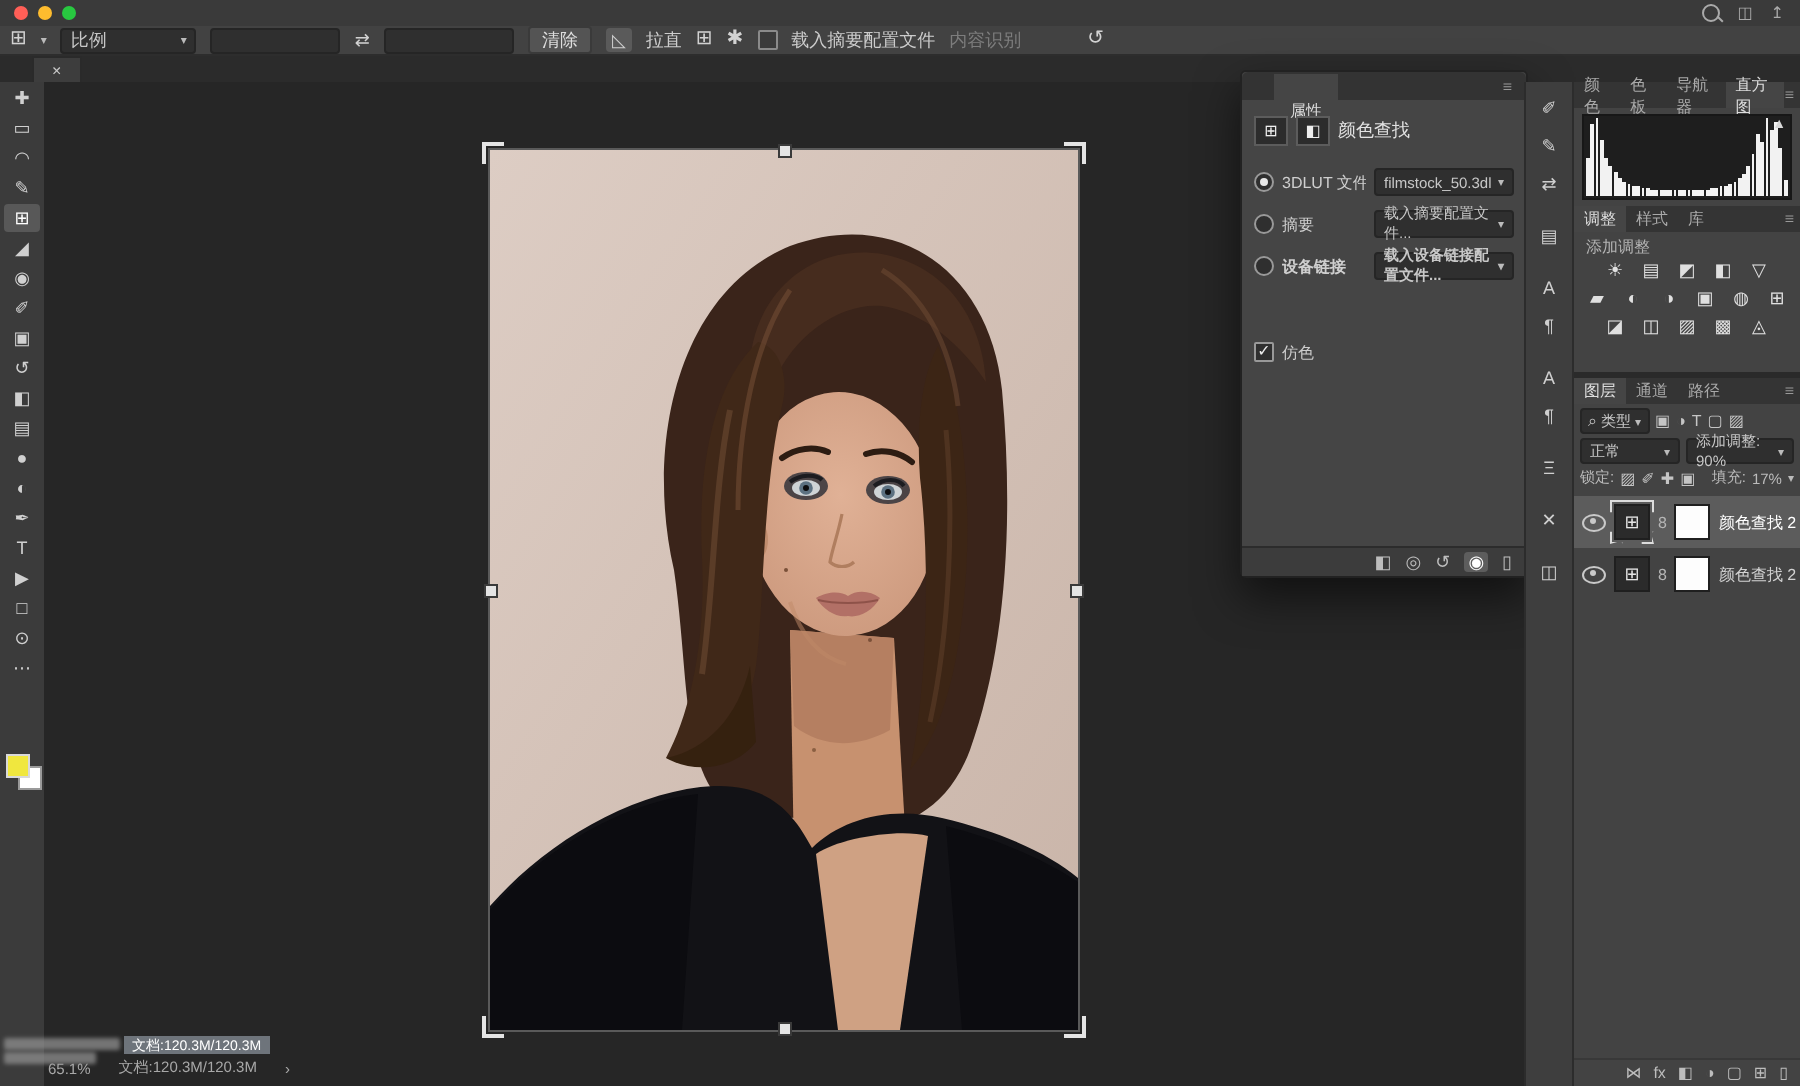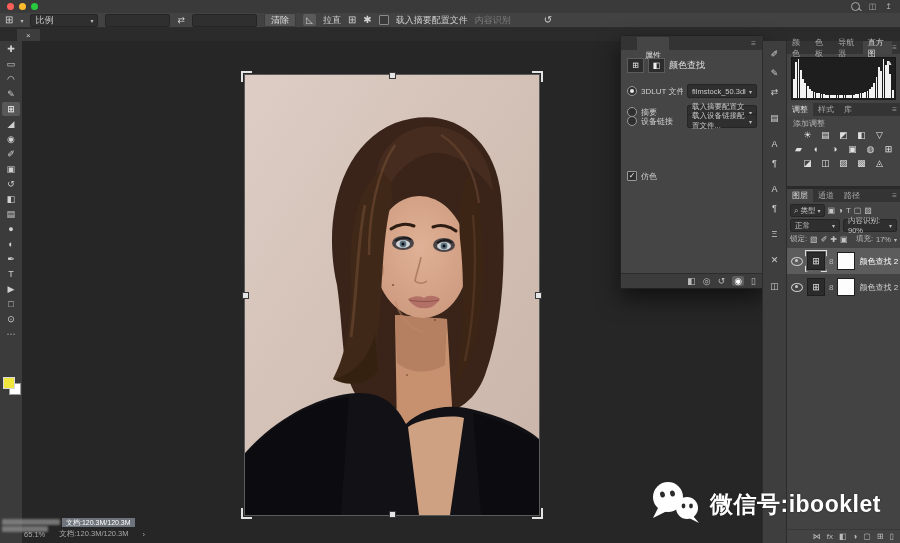--- a/index.html
+++ b/index.html
@@ -305,21 +305,21 @@
           </span>
         </div>
         <div class="prow" style="top: 69px;">
           <span class="radio"></span>
           <span class="lbl">摘要</span>
           <span class="well">
             <span>载入摘要配置文件...</span>
             <span class="caret">▾</span>
           </span>
         </div>
-        <div class="prow" style="top: 78px;">
+        <div class="prow" style="top: 90px; font-weight: bold;">
           <span class="radio"></span>
           <span class="lbl">设备链接</span>
           <span class="well">
             <span>载入设备链接配置文件...</span>
             <span class="caret">▾</span>
           </span>
         </div>
       </div>
     <div class="prow" style="top:133px">
       <span class="checkbox">✓</span>
@@ -454,21 +454,21 @@
           <span class="frico">▢</span>
           <span class="frico">▨</span>
         </span>
     </div>
     <div id="blendrow">
       <span class="well" style="flex:0 0 40px;justify-content:space-between">
         <span>正常</span>
           <span class="caret">▾</span>
       </span>
       <span class="well" style="flex:1;justify-content:space-between">
-        <span><span>内容识别:</span> <span>90%</span></span>
+        <span><span>添加调整:</span> <span>90%</span></span>
           <span class="caret">▾</span>
       </span>
     </div>
     <div id="lockrow">
       <span>锁定:</span>
       <span id="lockicons" style="display:flex;gap:3px">
           <span class="lockico">▨</span>
           <span class="lockico">✐</span>
           <span class="lockico">✚</span>
           <span class="lockico">▣</span>
@@ -506,27 +506,14 @@
 
   <div id="smudge1" class="abs"></div>
   <div id="smudge2" class="abs"></div>
   <div id="selinfo" class="abs">文档:120.3M/120.3M</div>
   <div id="statline" class="abs">
     <span>65.1%</span>
     <span>文档:120.3M/120.3M</span>
     <span>›</span>
   </div>
 
-  <div id="wechat" class="abs">
-    <svg width="54" height="48" viewBox="0 0 54 48">
-      <circle cx="20" cy="17" r="15" fill="#ffffff"></circle>
-      <polygon points="10,28 5,38 19,31" fill="#ffffff"></polygon>
-      <ellipse cx="14.5" cy="14.5" rx="2.4" ry="3" fill="#2b2b2b" transform="rotate(-12 14.5 14.5)"></ellipse>
-      <ellipse cx="24.5" cy="13.5" rx="2.4" ry="3" fill="#2b2b2b" transform="rotate(-12 24.5 13.5)"></ellipse>
-      <circle cx="39" cy="28" r="11" fill="#ffffff"></circle>
-      <polygon points="45,36 51,43 41,38" fill="#ffffff"></polygon>
-      <ellipse cx="35.5" cy="26" rx="1.9" ry="2.4" fill="#2b2b2b"></ellipse>
-      <ellipse cx="43" cy="26" rx="1.9" ry="2.4" fill="#2b2b2b"></ellipse>
-    </svg>
-    <span id="wechat-text">微信号:ibooklet</span>
-  </div>
 
 </div>
 
 </body></html>

